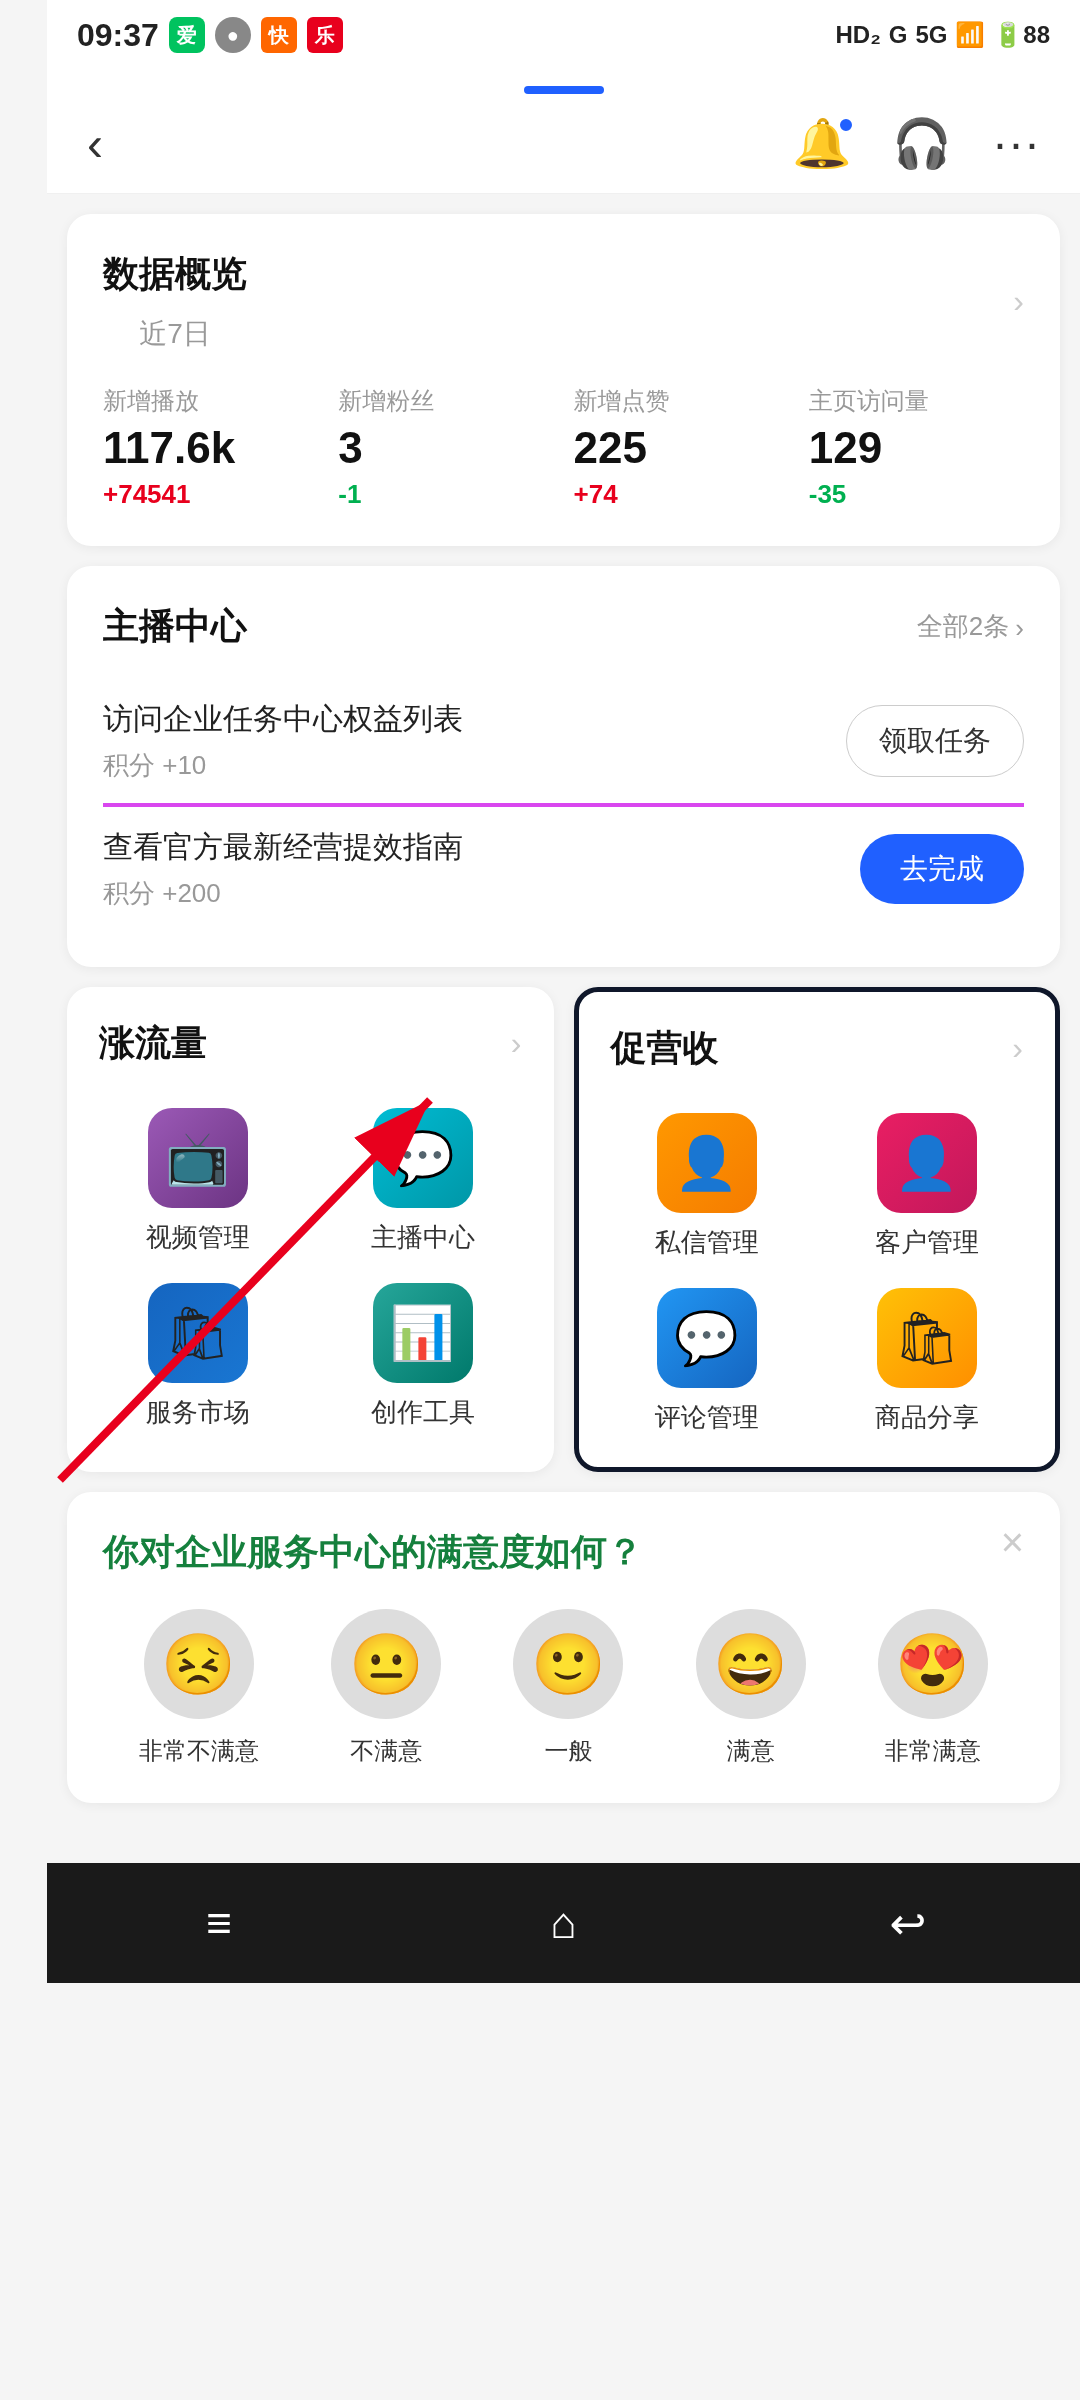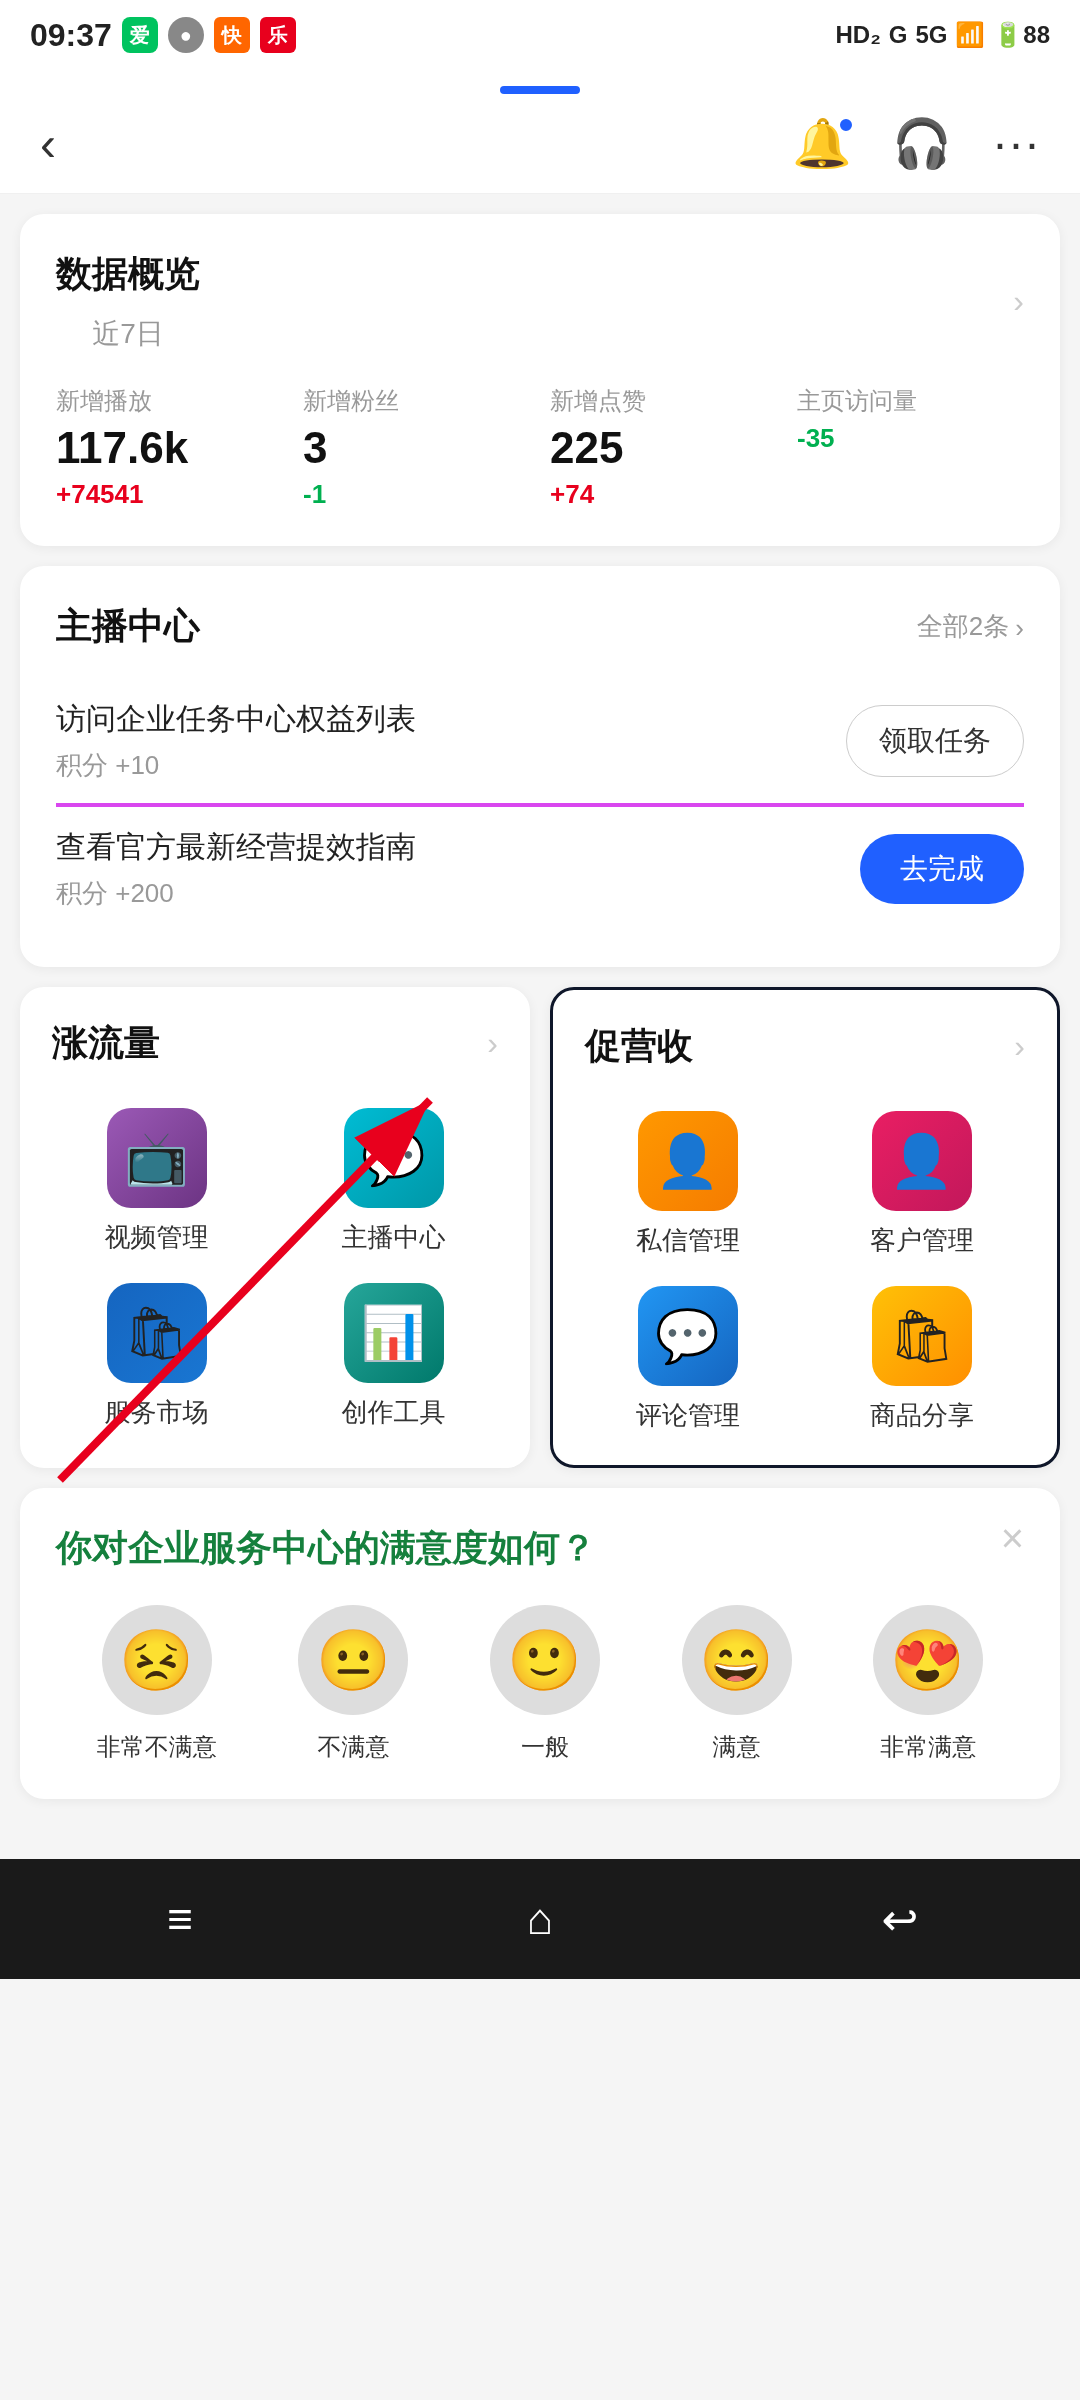--- a/index.html
+++ b/index.html
@@ -168,21 +168,21 @@
     .bg-blue-light { background: linear-gradient(135deg, #1565c0, #1976d2); }
     .bg-teal { background: linear-gradient(135deg, #26a69a, #00796b); }
     .bg-orange { background: linear-gradient(135deg, #ff9800, #f57c00); }
     .bg-pink { background: linear-gradient(135deg, #e91e63, #c2185b); }
     .bg-blue2 { background: linear-gradient(135deg, #2196f3, #1565c0); }
     .bg-yellow { background: linear-gradient(135deg, #ffc107, #ff8f00); }
 
     
     .highlighted {
       position: relative;
-      border: 3px solid #0f172a;
+      border: 5px solid #0f172a;
     }
 
     
     .survey-card {
       background: #fff;
       border-radius: 24px;
       margin: 20px 20px 0 20px;
       padding: 36px;
       box-shadow: 0 2px 12px rgba(0,0,0,0.06);
       position: relative;
@@ -232,20 +232,21 @@
       background: #fff;
     }
     .pill {
       width: 80px; height: 8px; background: #2060ff; border-radius: 4px;
     }
 
     
     .page-wrapper {
       position: relative;
       width: 1080px;
+      padding-left: 47px;
     }
   </style>
 </head>
 <body>
 
 <div class="page-wrapper">
 
   <div class="status-bar">
     <div class="status-left">
       <span class="status-time">09:37</span>
@@ -302,20 +303,21 @@
       </div>
 
       <div class="data-col">
         <span class="data-label">新增点赞</span>
         <span class="data-value">225</span>
         <span class="data-change change-red">+74</span>
       </div>
 
       <div class="data-col">
         <span class="data-label">主页访问量</span>
+        <span class="data-value">129</span>
         <span class="data-change change-neg">-35</span>
       </div>
     </div>
   </div>
 
   <div class="card">
     <div class="card-header">
       <span class="card-title">主播中心</span>
       <div class="card-header-right">
         <span>全部2条</span>

